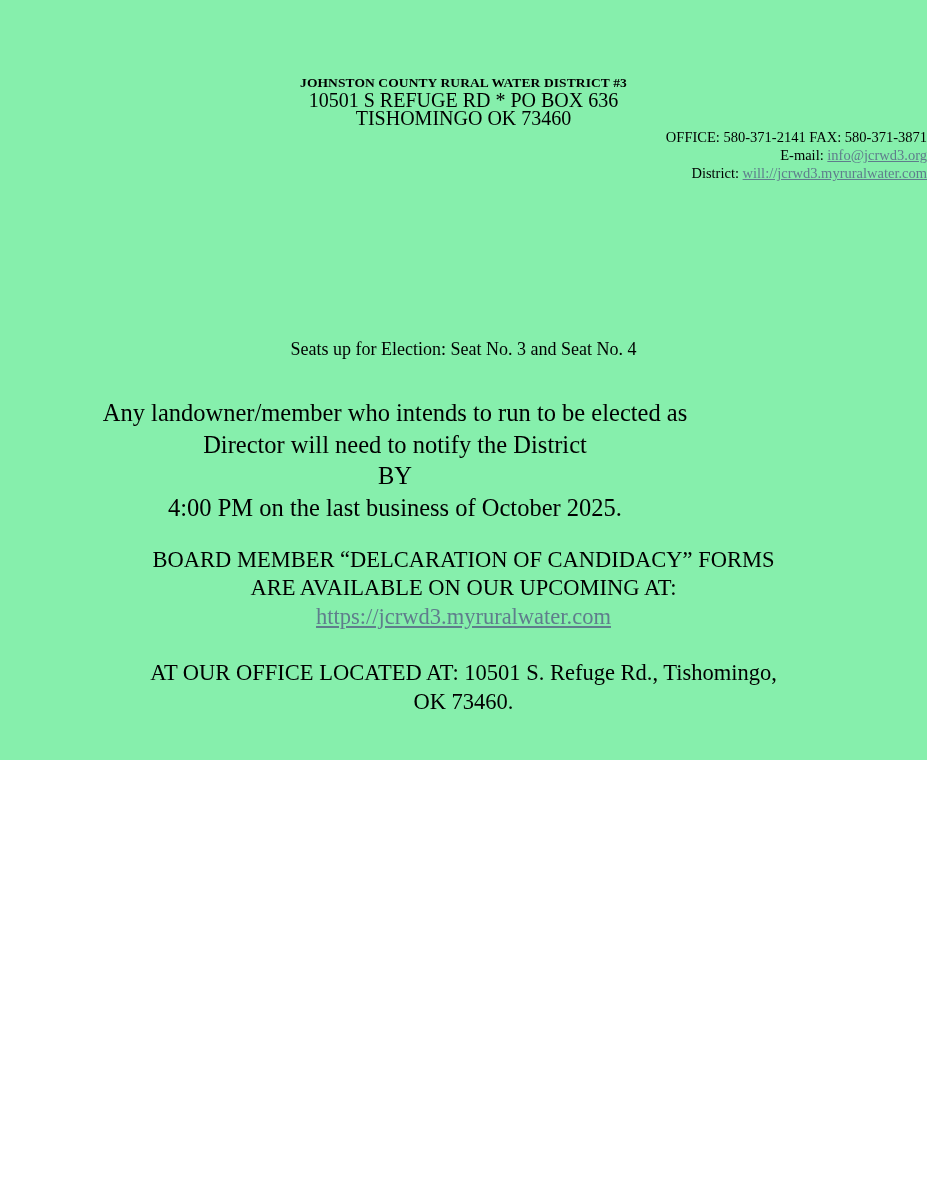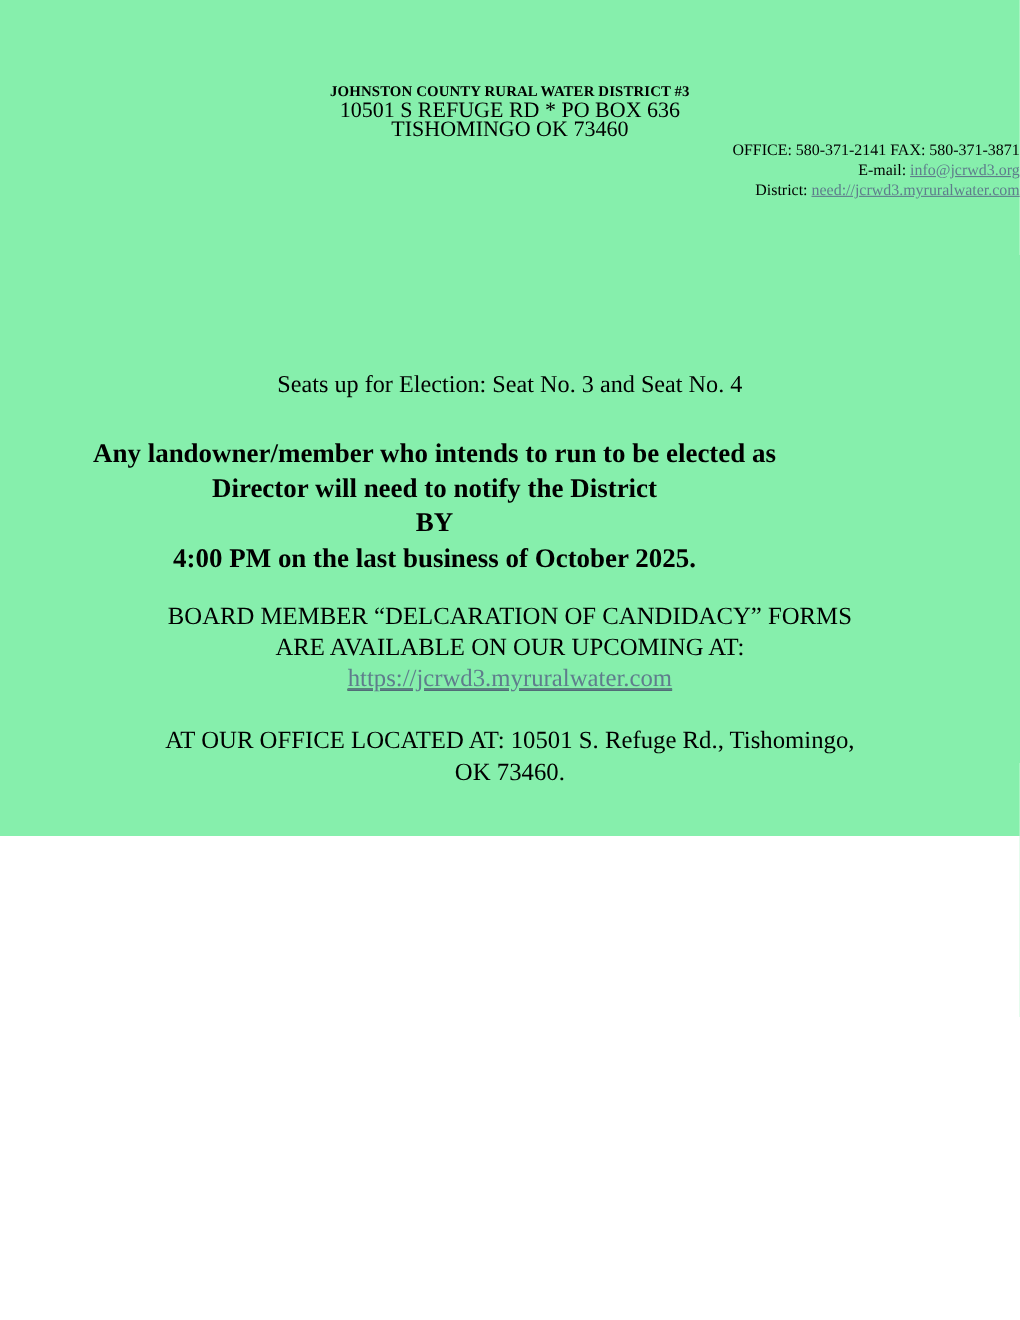--- a/index.html
+++ b/index.html
@@ -71,49 +71,49 @@
     letter-spacing: 0.2px;
     line-height: 24px;
   }
 
   .seats-line {
     position: absolute;
     top: 334px;
     left: 0;
     width: 927px;
     text-align: center;
-    font-size: 22px;
+    font-size: 18px;
     font-weight: normal;
     line-height: 30px;
   }
 
   .intent-block {
     position: absolute;
     top: 397px;
     left: 0;
     width: 790px;
     text-align: center;
     font-size: 24.5px;
-    font-weight: bold;
+    font-weight: normal;
     line-height: 31.5px;
   }
   .intent-block .ln { display: block; white-space: nowrap; }
 
   .forms-block {
     position: absolute;
     top: 546px;
     left: 0;
     width: 927px;
     text-align: center;
     font-size: 22.5px;
     font-weight: normal;
     line-height: 28px;
   }
   .forms-block .ln { display: block; white-space: nowrap; }
-  .forms-block .url-line { line-height: 30px; text-decoration: underline; }
+  .forms-block .url-line { line-height: 30px; }
   .doc-link {
     color: #5f7d8c;
     text-decoration: underline;
     text-underline-offset: 2px;
     font-size: 22.5px;
   }
 
   .office-block {
     position: absolute;
     top: 658px;
@@ -139,21 +139,21 @@
 <body>
 
 <div class="page">
 
   <div class="letterhead">
     <div class="org-name">JOHNSTON COUNTY RURAL WATER DISTRICT #3</div>
     <div class="addr-line">10501 S REFUGE RD * PO BOX 636</div>
     <div class="addr-line">TISHOMINGO OK 73460</div>
     <div class="contact-line">OFFICE: 580-371-2141 FAX: 580-371-3871</div>
     <div class="contact-line"><span>E-mail:</span> <a class="lh-link" href="#">info@jcrwd3.org</a></div>
-    <div class="contact-line"><span>District:</span> <a class="lh-link" href="#">need://jcrwd3.myruralwater.com</a></div>
+    <div class="contact-line"><span>District:</span> <a class="lh-link" href="#">will://jcrwd3.myruralwater.com</a></div>
   </div>
 
 
   <div class="seats-line">Seats up for Election: Seat No. 3 and Seat No. 4</div>
 
   <div class="intent-block">
     <span class="ln">Any landowner/member who intends to run to be elected as</span>
     <span class="ln">Director will need to notify the District</span>
     <span class="ln">BY</span>
     <span class="ln">4:00 PM on the last business of October 2025.</span>

